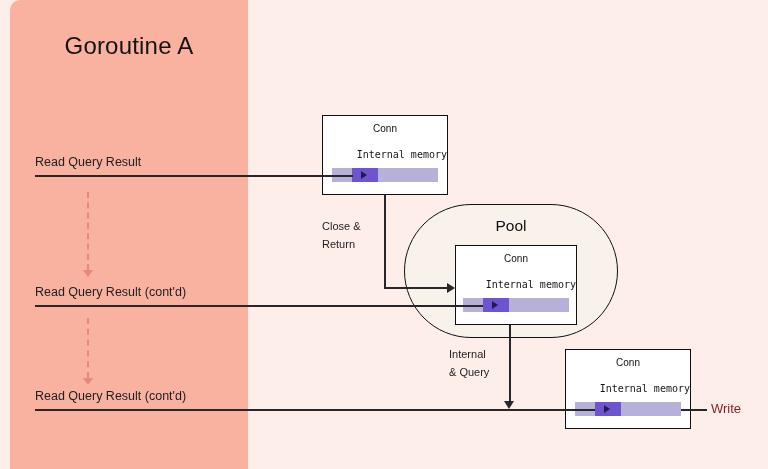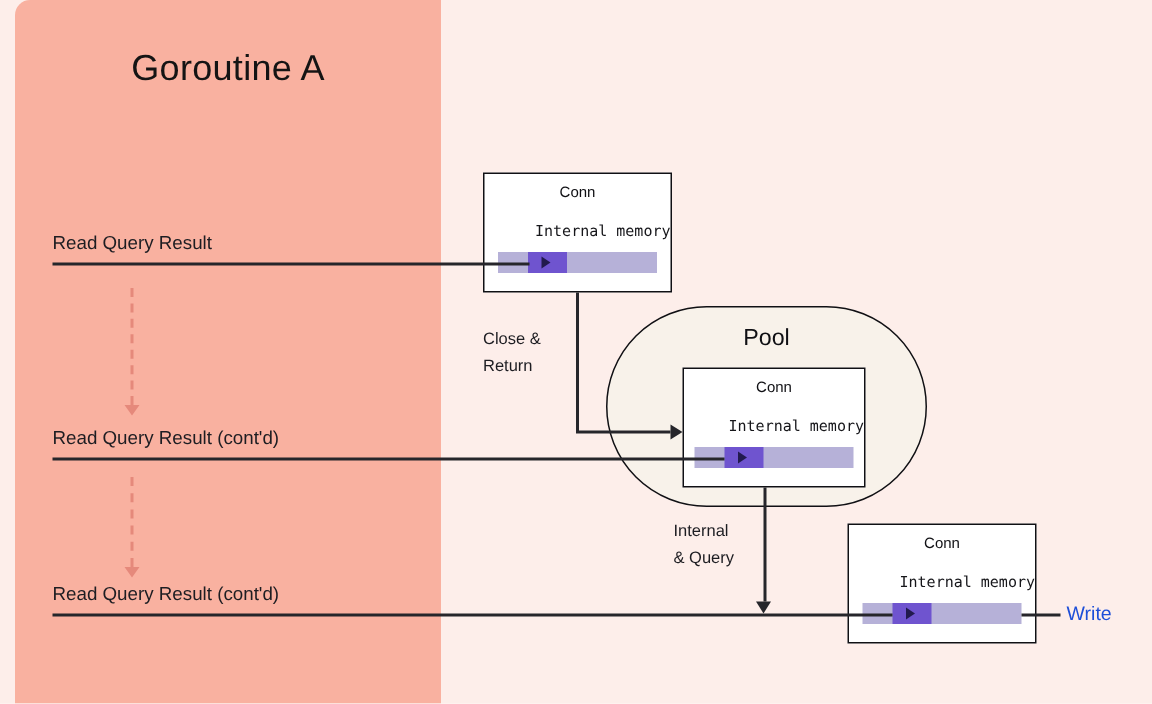--- a/index.html
+++ b/index.html
@@ -2,21 +2,21 @@
 <html><head>
 <meta charset="utf-8">
 <style>
   html,body{margin:0;padding:0;}
   .canvas{
     position:relative;width:768px;height:469px;overflow:hidden;
     background:#fdeeea;
     font-family:"Liberation Sans", sans-serif;
   }
   .col{position:absolute;top:0;height:469px;z-index:0;}
-  .col-a{left:10px;width:284px;background:#f9b1a0;border-radius:10px 0 0 0;}
+  .col-a{left:10px;width:238px;background:#f9b1a0;border-radius:10px 0 0 0;}
   .col-b{left:256px;width:255px;background:#cbecf9;}
   .col-c{left:511px;width:248px;background:#f6c4ef;border-radius:0 10px 0 0;}
   .col-header{
     position:absolute;top:32px;left:0;width:100%;text-align:center;
     font-size:24px;font-weight:500;color:#141414;letter-spacing:.2px;
   }
   .hline{position:absolute;height:1.5px;background:#26262b;z-index:6;}
   .vline{position:absolute;width:1.5px;background:#26262b;z-index:6;}
   .event-label{position:absolute;font-size:12.5px;color:#1d1d22;z-index:8;white-space:nowrap;}
   .flow-label{position:absolute;font-size:11px;line-height:18px;color:#1d1d22;z-index:8;white-space:nowrap;}
@@ -48,21 +48,21 @@
   }
   .arrow-down{
     position:absolute;width:0;height:0;z-index:6;
     border-top:8px solid #26262b;border-left:5px solid transparent;border-right:5px solid transparent;
   }
   .dash-line{position:absolute;width:0;border-left:2px dashed #e5897b;z-index:4;}
   .dash-head{
     position:absolute;width:0;height:0;z-index:4;
     border-top:7px solid #e5897b;border-left:5px solid transparent;border-right:5px solid transparent;
   }
-  .write-label{position:absolute;left:711px;top:401px;font-size:13px;color:#1d4ed8;z-index:8;}
+  .write-label{position:absolute;left:711px;top:401px;font-size:13px;color:#7f1d1d;z-index:8;}
 </style>
 </head>
 <body>
 
 <div class="canvas">
 
   <div class="col col-a">
     <div class="col-header">Goroutine A</div>
   </div>
 

